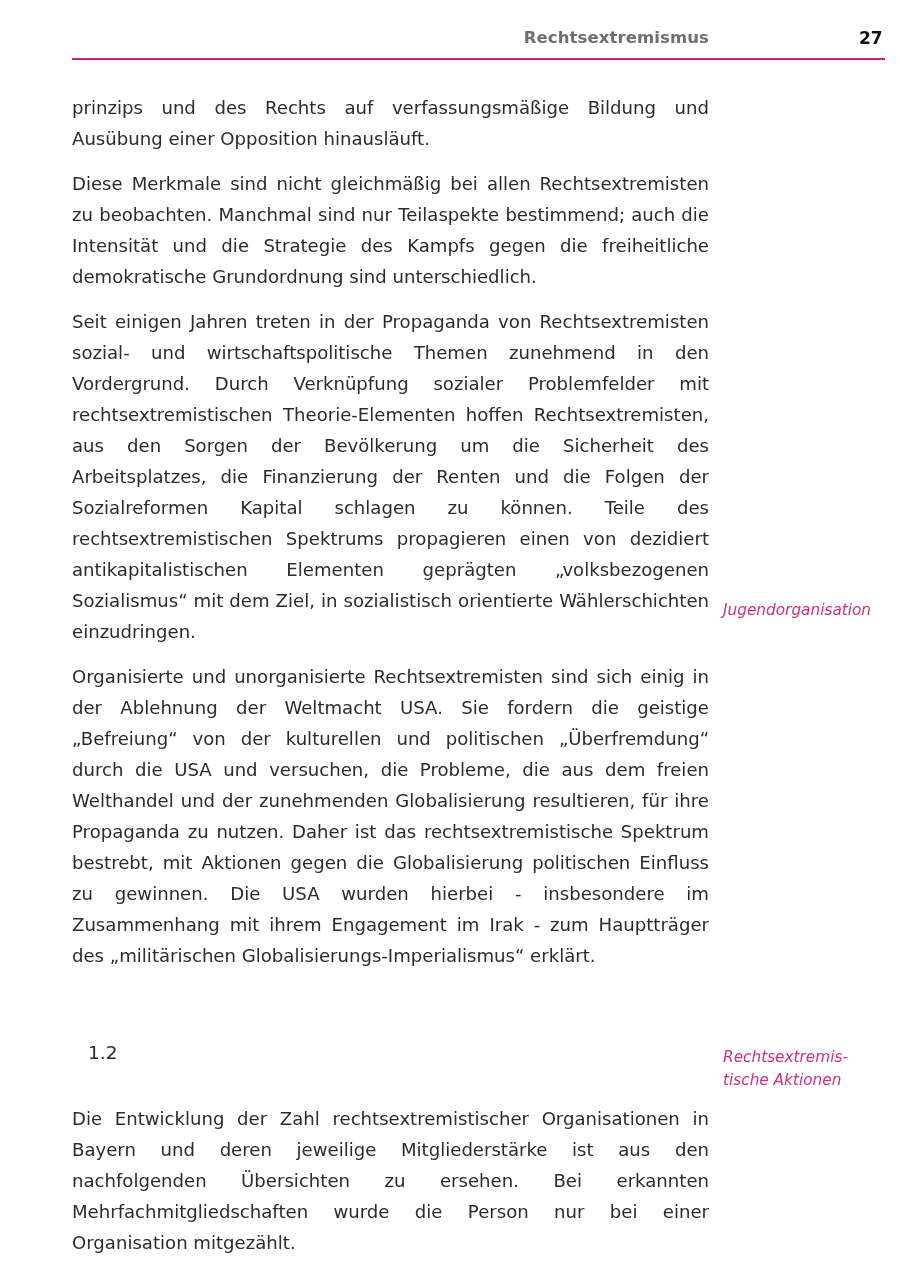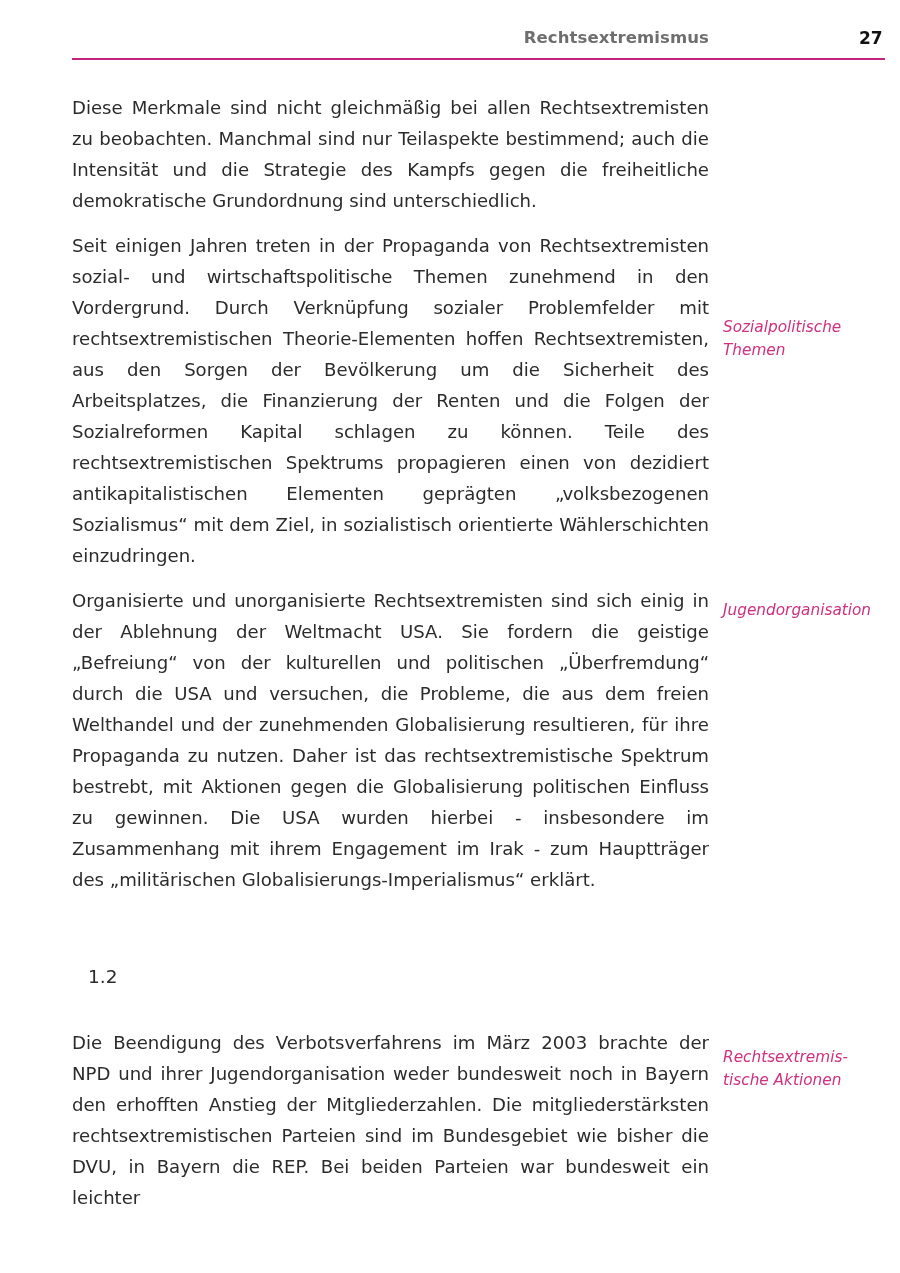--- a/index.html
+++ b/index.html
@@ -128,35 +128,36 @@
 
   <div class="running-head">
     <span class="running-head-title">Rechtsextremismus</span>
     <span class="running-head-spacer"></span>
     <span class="running-head-pageno">27</span>
   </div>
   <div class="head-rule"></div>
 
   <div class="text-column">
 
+    <p class="body">prinzips und des Rechts auf verfassungsmäßige Bildung und Ausübung einer Opposition hinausläuft.</p>
     <p class="body">Diese Merkmale sind nicht gleichmäßig bei allen Rechtsextremisten zu beobachten. Manchmal sind nur Teilaspekte bestimmend; auch die Intensität und die Strategie des Kampfs gegen die freiheitliche demokratische Grundordnung sind unterschiedlich.</p>
     <p class="body">Seit einigen Jahren treten in der Propaganda von Rechtsextremisten sozial- und wirtschaftspolitische Themen zunehmend in den Vordergrund. Durch Verknüpfung sozialer Problemfelder mit rechtsextremistischen Theorie-Elementen hoffen Rechtsextremisten, aus den Sorgen der Bevölkerung um die Sicherheit des Arbeitsplatzes, die Finanzierung der Renten und die Folgen der Sozialreformen Kapital schlagen zu können. Teile des rechtsextremistischen Spektrums propagieren einen von dezidiert antikapitalistischen Elementen geprägten „volksbezogenen Sozialismus“ mit dem Ziel, in sozialistisch orientierte Wählerschichten einzudringen.</p>
     <p class="body">Organisierte und unorganisierte Rechtsextremisten sind sich einig in der Ablehnung der Weltmacht USA. Sie fordern die geistige „Befreiung“ von der kulturellen und politischen „Überfremdung“ durch die USA und versuchen, die Probleme, die aus dem freien Welthandel und der zunehmenden Globalisierung resultieren, für ihre Propaganda zu nutzen. Daher ist das rechtsextremistische Spektrum bestrebt, mit Aktionen gegen die Globalisierung politischen Einfluss zu gewinnen. Die USA wurden hierbei - insbesondere im Zusammenhang mit ihrem Engagement im Irak - zum Hauptträger des „militärischen Globalisierungs-Imperialismus“ erklärt.</p>
 
     <div class="gap-before-heading"></div>
 
     <div class="section-heading">
       <span class="section-number">1.2</span>
     </div>
 
     <div class="gap-after-heading"></div>
 
+    <p class="body">Die Entwicklung der Zahl rechtsextremistischer Organisationen in Bayern und deren jeweilige Mitgliederstärke ist aus den nachfolgenden Übersichten zu ersehen. Bei erkannten Mehrfachmitgliedschaften wurde die Person nur bei einer Organisation mitgezählt.</p>
     <p class="body">Die Beendigung des Verbotsverfahrens im März 2003 brachte der NPD und ihrer Jugendorganisation weder bundesweit noch in Bayern den erhofften Anstieg der Mitgliederzahlen. Die mitgliederstärksten rechtsextremistischen Parteien sind im Bundesgebiet wie bisher die DVU, in Bayern die REP. Bei beiden Parteien war bundesweit ein leichter</p>
 
   </div>
 
-  <div class="margin-note" style="top:316px;">Sozialpolitische Themen</div>
 
   <div class="margin-note" style="top:599px;">Jugendorganisation</div>
 
   <div class="margin-note" style="top:1046px;">Rechtsextremis- tische Aktionen</div>
 
 </div>
 
 </body></html>

